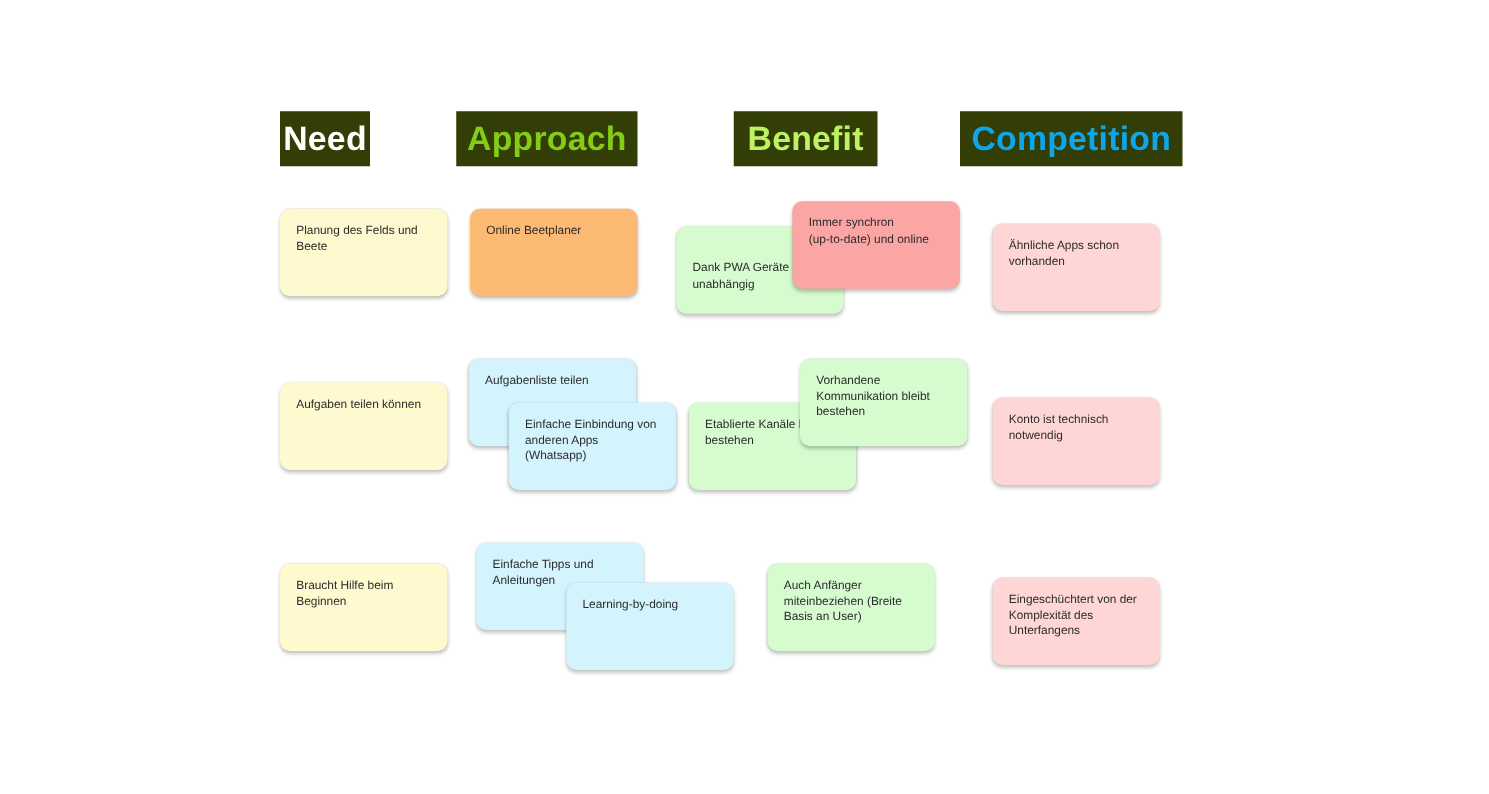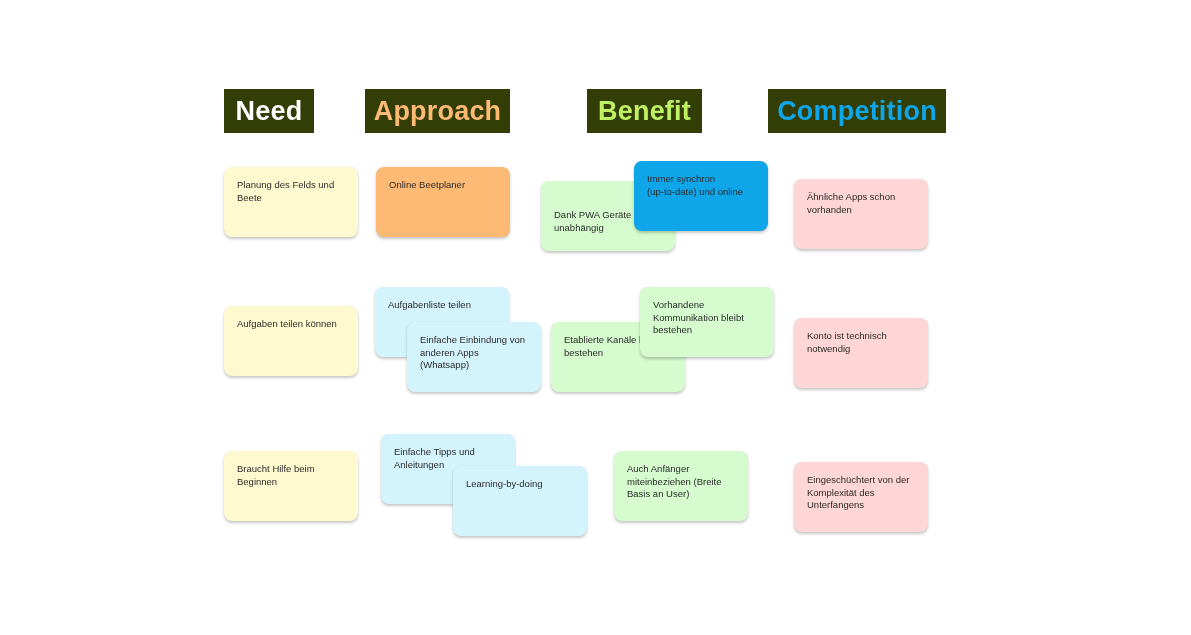--- a/index.html
+++ b/index.html
@@ -24,37 +24,37 @@
     .yellow { background: #fff9cf; }
     .blue   { background: #d4f4fd; }
     .green  { background: #d5fbcf; }
     .red    { background: #ffd6d6; margin-top: 12px; }
   </style>
 </head>
 <body>
 
 <div class="board">
 
-  <div class="header" style="left: 224px; width: 90px; background: rgb(51, 61, 6); color: rgb(255, 255, 255);">Need</div>
-  <div class="header" style="left: 365px; width: 145px; background: rgb(51, 61, 6); color: #fdba74;">Approach</div>
+  <div class="header" style="left: 224px; width: 72px; background: rgb(51, 61, 6); color: rgb(255, 255, 255);">Need</div>
+  <div class="header" style="left: 365px; width: 145px; background: rgb(51, 61, 6); color: #84cc16;">Approach</div>
   <div class="header" style="left: 587px; width: 115px; background: rgb(51, 61, 6); color: #bef264;">Benefit</div>
   <div class="header" style="left: 768px; width: 178px; background: rgb(51, 61, 6); color: #0ea5e9;">Competition</div>
 
   <div class="note yellow" style="left: 224px; top: 167px; background: rgb(255, 249, 207);">Planung des Felds und Beete</div>
   <div class="note yellow" style="left: 224px; top: 306px; background: rgb(255, 249, 207);">Aufgaben teilen können</div>
   <div class="note yellow" style="left: 224px; top: 451px; background: rgb(255, 249, 207);">Braucht Hilfe beim Beginnen</div>
 
   <div class="note blue" style="left: 376px; top: 167px; background: #fdba74;">Online Beetplaner</div>
   <div class="note blue" style="left: 375px; top: 287px; background: rgb(212, 244, 253);">Aufgabenliste teilen</div>
   <div class="note blue" style="left: 407px; top: 322px; background: rgb(212, 244, 253);">Einfache Einbindung von anderen Apps (Whatsapp)</div>
   <div class="note blue" style="left: 381px; top: 434px; background: rgb(212, 244, 253);">Einfache Tipps und Anleitungen</div>
   <div class="note blue" style="left: 453px; top: 466px; background: rgb(212, 244, 253);">Learning-by-doing</div>
 
   <div class="note green" style="left: 541px; top: 181px; padding-top: 28px; background: rgb(213, 251, 207);">Dank PWA Geräte unabhängig</div>
-  <div class="note green" style="left: 634px; top: 161px; background: #0ea5e9;">Immer synchron
+  <div class="note green" style="left: 634px; top: 161px; background: #fca5a5;">Immer synchron
 (up-to-date) und online</div>
   <div class="note green" style="left: 551px; top: 322px; background: rgb(213, 251, 207);">Etablierte Kanäle bleiben bestehen</div>
   <div class="note green" style="left: 640px; top: 287px; background: rgb(213, 251, 207);">Vorhandene Kommunikation bleibt bestehen</div>
   <div class="note green" style="left: 614px; top: 451px; background: rgb(213, 251, 207);">Auch Anfänger miteinbeziehen (Breite Basis an User)</div>
 
   <div class="note red" style="left: 794px; top: 167px; background: rgb(255, 214, 214);">Ähnliche Apps schon vorhanden</div>
   <div class="note red" style="left: 794px; top: 306px; background: rgb(255, 214, 214);">Konto ist technisch notwendig</div>
   <div class="note red" style="left: 794px; top: 450px; background: rgb(255, 214, 214);">Eingeschüchtert von der Komplexität des Unterfangens</div>
 
 </div>

